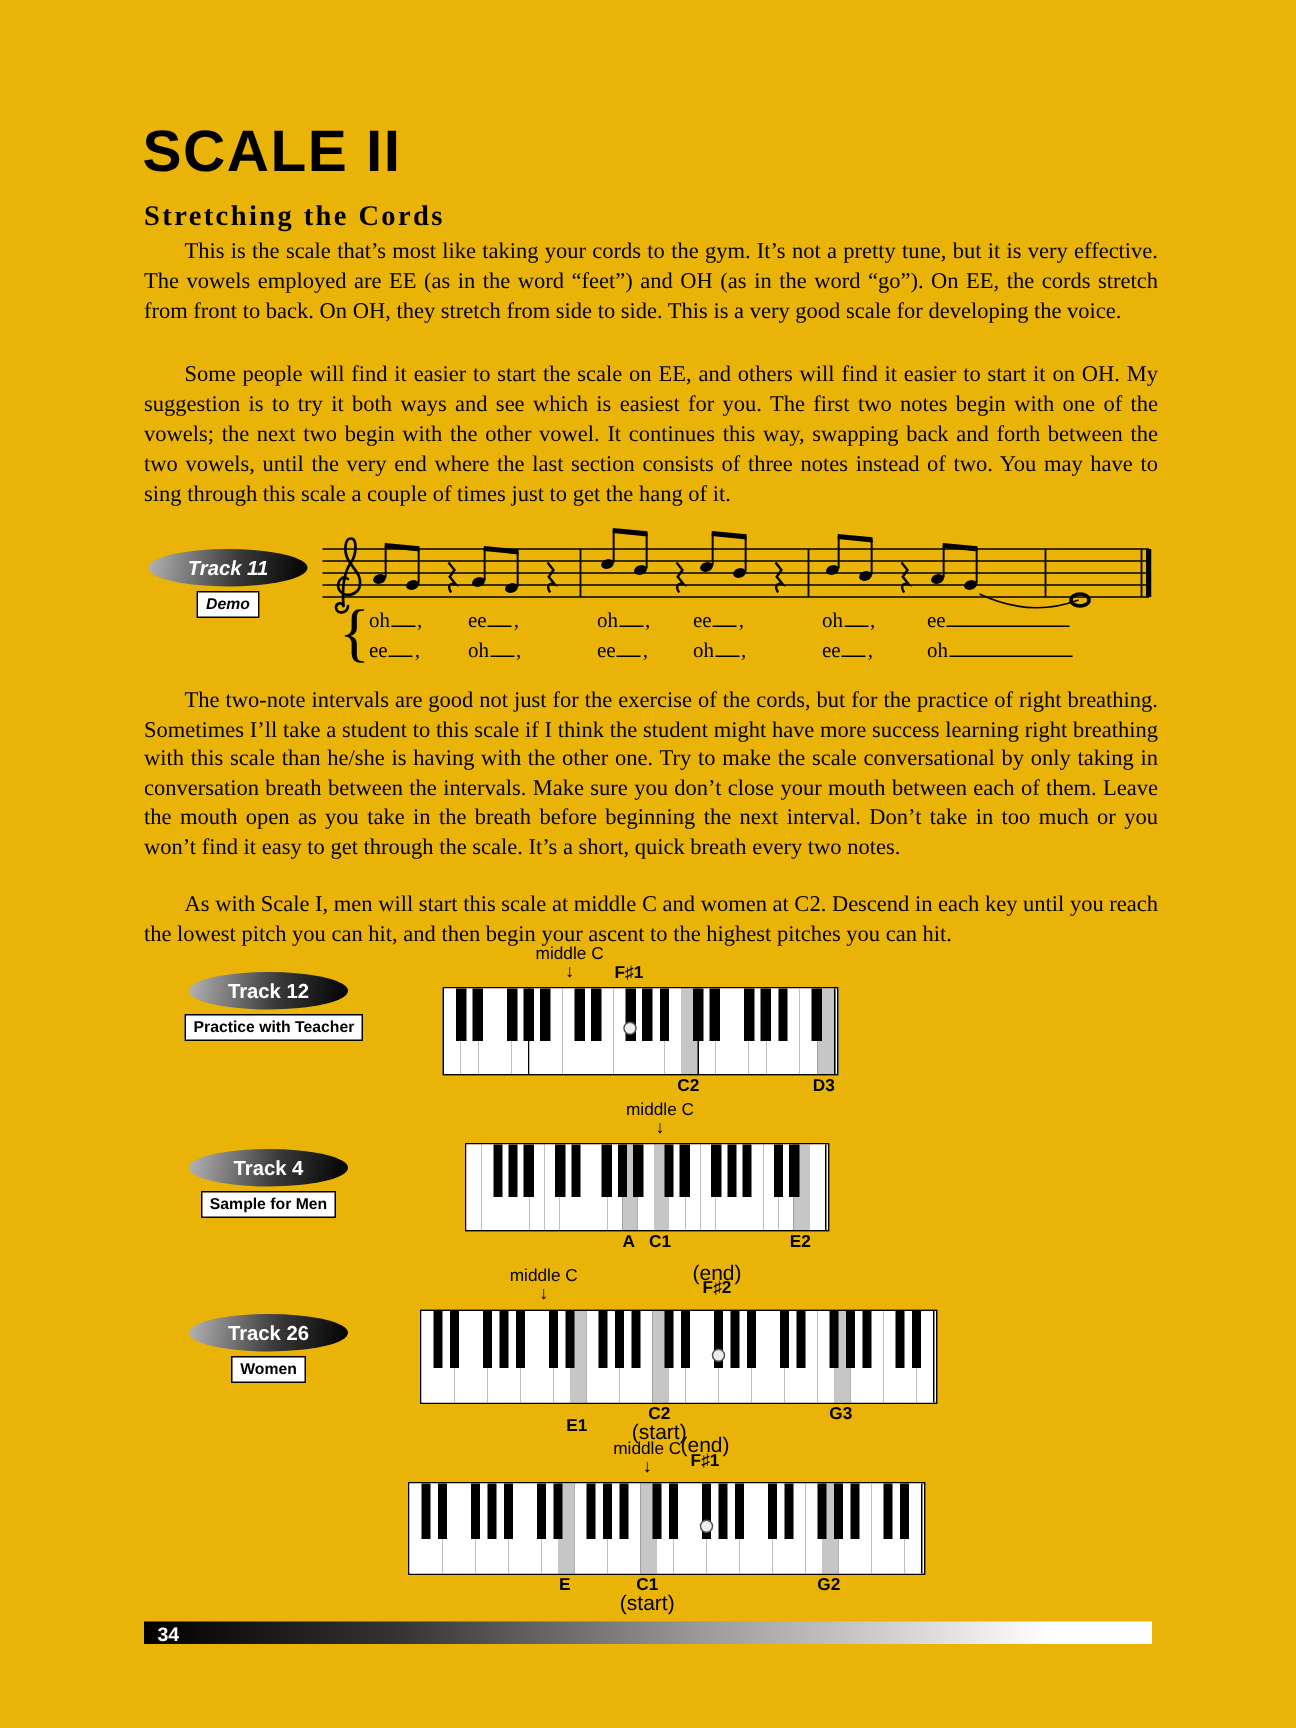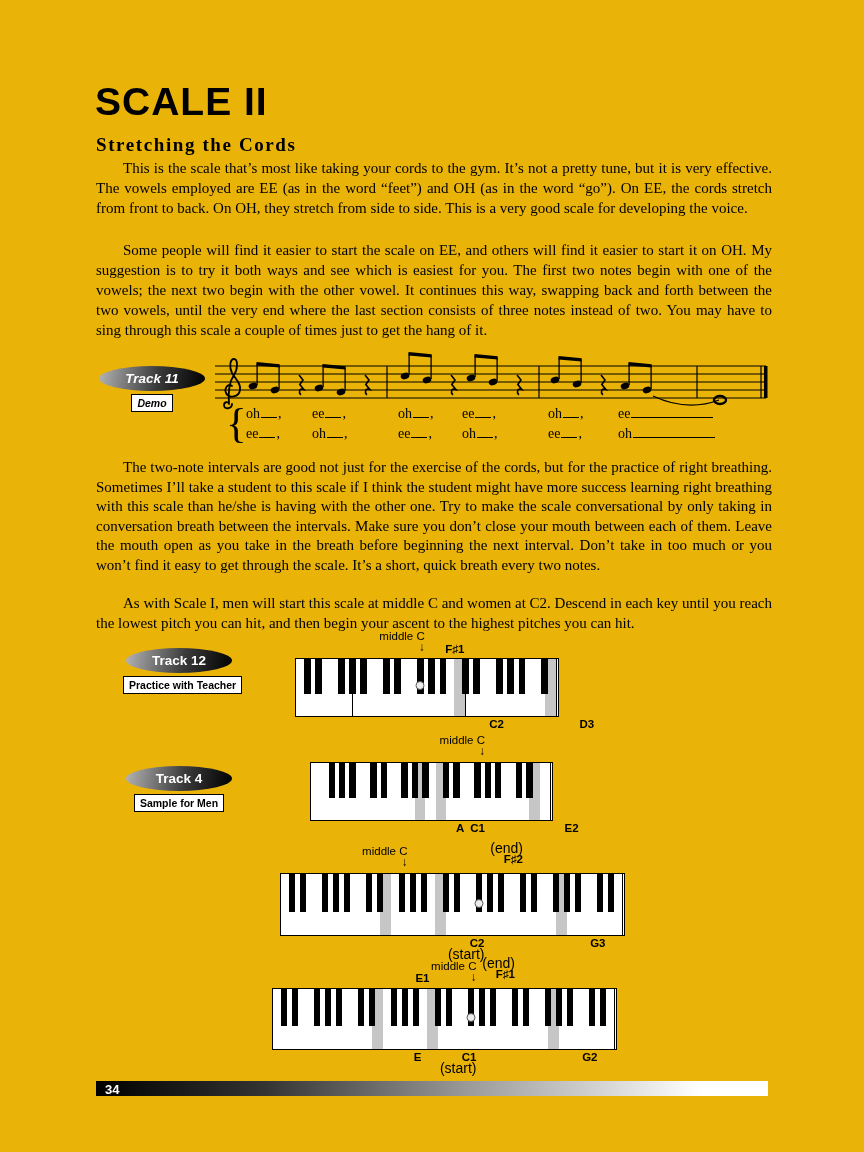--- a/index.html
+++ b/index.html
@@ -15,21 +15,21 @@
   #staff-svg{position:absolute;left:213px;top:342px}
   .brace{position:absolute;left:226px;top:401px;font-size:43px;line-height:43px}
   .lyr-row{position:absolute;left:213px;width:558px;height:18px;font-size:14px}
   .lyr-cell{position:absolute;top:0;white-space:nowrap}
   .lyr-cell .ext{display:inline-block;border-bottom:1.2px solid #000;height:11px;margin:0 1px}
   .keyboard{position:absolute;border:1.2px solid #000;background:#fff}
   .wkey{position:absolute;top:0;height:100%;border-right:1px solid #000;background:#fff}
   .wkey.shaded{background:#c6c6c6}
   .bkey{position:absolute;top:0;background:#000;z-index:2}
   .kmark{position:absolute;left:50%;bottom:4px;transform:translateX(-50%);width:9px;height:9px;border-radius:50%;background:#ededed;border:1px solid #555;box-sizing:border-box}
-  .kb-label{position:absolute;width:90px;text-align:right;font-family:"Liberation Sans","DejaVu Sans",sans-serif;font-size:11.5px;line-height:12px}
+  .kb-label{position:absolute;width:90px;text-align:center;font-family:"Liberation Sans","DejaVu Sans",sans-serif;font-size:11.5px;line-height:12px}
   .kb-label .pre,.kb-label .sub{font-size:14px;line-height:10px}
   .kb-label .arr{font-size:12px;line-height:10px}
   .kb-label.bottom .txt{font-weight:bold}
   .kb-label .txt.bold{font-weight:bold}
   .footer-bar{position:absolute;left:96px;top:1081px;width:672px;height:15px;background:linear-gradient(to right,#000 0%,#333 25%,#999 55%,#fff 90%)}
   .footer-num{position:absolute;left:9px;top:1px;color:#fff;font-family:"Liberation Sans","DejaVu Sans",sans-serif;font-weight:bold;font-size:13px}
 </style>
 </head>
 <body>
 
@@ -218,20 +218,21 @@
     </div>
     <div class="kb-label bottom" style="left: 374.2px; top: 822px;">
       <div class="txt">A</div>
     </div>
     <div class="kb-label bottom" style="left: 395px; top: 822px;">
       <div class="txt">C1</div>
     </div>
     <div class="kb-label bottom" style="left: 488.6px; top: 822px;">
       <div class="txt">E2</div>
     </div>
+    <div class="badge-wrap" style="left: 123px; top: 876px;"><div class="badge-oval">Track 26</div><div class="badge-box">Women</div></div>
     <div class="keyboard" style="left: 280px; top: 873px; width: 343px; height: 61px;">
       <div class="wkey" style="left: 0px; width: 11px;"></div>
       <div class="wkey" style="left: 11px; width: 11px;"></div>
       <div class="wkey" style="left: 22px; width: 11px;"></div>
       <div class="wkey" style="left: 33px; width: 11px;"></div>
       <div class="wkey" style="left: 44px; width: 11px;"></div>
       <div class="wkey" style="left: 55px; width: 11px;"></div>
       <div class="wkey" style="left: 66px; width: 11px;"></div>
       <div class="wkey" style="left: 77px; width: 11px;"></div>
       <div class="wkey" style="left: 88px; width: 11px;"></div>
@@ -283,21 +284,21 @@
       <div class="bkey" style="left: 326.7px; width: 6.6px; height: 37.82px;"></div>
     </div>
     <div class="kb-label top" style="left: 317.5px; top: 845px;">
       <div class="txt">middle C</div>
       <div class="arr">↓</div>
     </div>
     <div class="kb-label top" style="left: 433px; top: 843px;">
       <div class="pre">(end)</div>
       <div class="txt bold">F♯2</div>
     </div>
-    <div class="kb-label bottom" style="left: 339.5px; top: 972px;">
+    <div class="kb-label bottom" style="left: 339.5px; top: 945px;">
       <div class="txt">E1</div>
     </div>
     <div class="kb-label bottom" style="left: 394.5px; top: 937px;">
       <div class="txt">C2</div>
       <div class="sub">(start)</div>
     </div>
     <div class="kb-label bottom" style="left: 515.5px; top: 937px;">
       <div class="txt">G3</div>
     </div>
     <div class="keyboard" style="left: 272px; top: 988px; width: 343px; height: 60px;">

